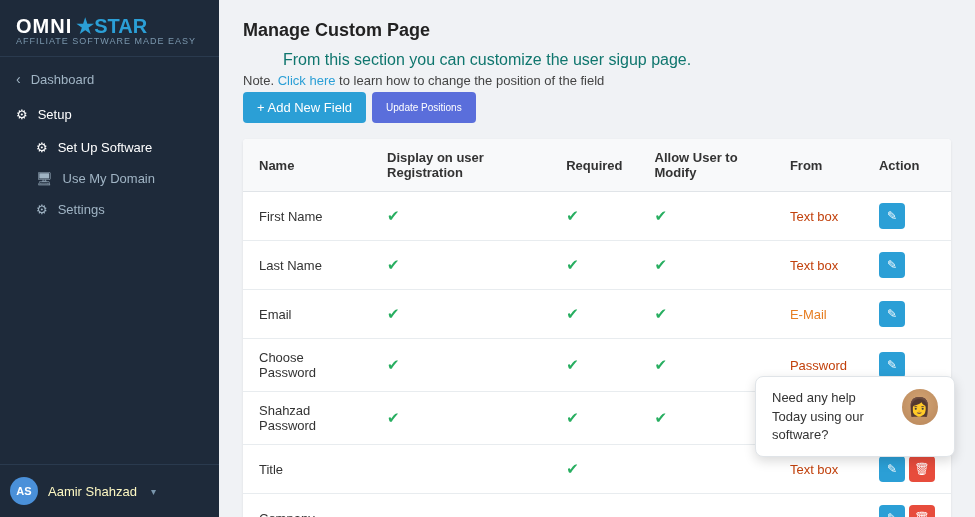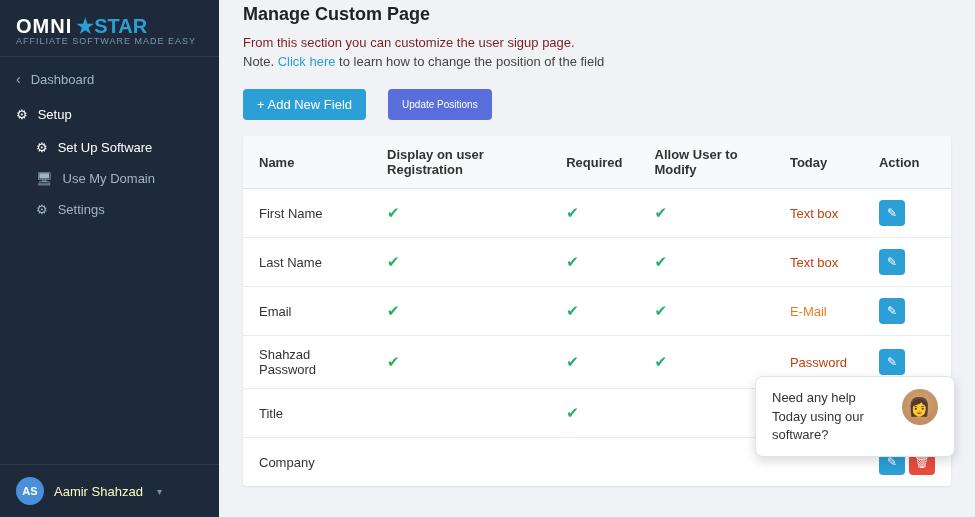--- a/index.html
+++ b/index.html
@@ -56,21 +56,21 @@
       align-items: center;
       gap: 10px;
       padding: 8px 16px 8px 36px;
       cursor: pointer;
       color: #a0b4c4;
       font-size: 13px;
     }
     .nav-sub-item.active { color: #ffffff; }
 
     .sidebar-footer {
-      padding: 12px 16px;
+      padding: 12px 10px;
       border-top: 1px solid #2a3a4e;
       display: flex;
       align-items: center;
       gap: 10px;
       cursor: pointer;
       margin-top: 8px;
     }
     .avatar {
       width: 28px;
       height: 28px;
@@ -83,51 +83,52 @@
       font-size: 11px;
       font-weight: 600;
     }
     .footer-name { color: #fef9c3; font-size: 13px; }
     .footer-chevron { color: #7a96ac; font-size: 10px; margin-left: 4px; }
 
     
     .main {
       flex: 1;
       background: #f0f2f5;
-      padding: 4px 24px;
+      padding: 20px 24px;
       overflow-y: auto;
     }
 
     .page-title {
       font-size: 18px;
       font-weight: 600;
       color: #222;
       margin-bottom: 10px;
     }
 
     .description {
-      font-size: 13px;
-      color: #7f1d1d;
+      font-size: 16px;
+      color: #0f766e;
       margin-bottom: 4px;
+      margin-left: 40px;
     }
 
     .note {
       font-size: 13px;
       color: #444;
-      margin-bottom: 20px;
+      margin-bottom: 4px;
     }
 
     .note a {
       color: #2b9fd6;
       text-decoration: none;
     }
 
     .action-bar {
       display: flex;
-      gap: 22px;
+      gap: 6px;
       margin-bottom: 16px;
     }
 
     .btn-add {
       background: #2b9fd6;
       color: #fff;
       border: none;
       padding: 8px 14px;
       border-radius: 4px;
       font-size: 13px;
@@ -317,21 +318,21 @@
   </div>
 
   <div class="table-container">
     <table>
       <thead>
         <tr>
           <th>Name</th>
           <th>Display on user Registration</th>
           <th>Required</th>
           <th>Allow User to Modify</th>
-          <th>Today</th>
+          <th>From</th>
           <th>Action</th>
         </tr>
       </thead>
       <tbody id="table-body">
       <tr>
             <td>First Name</td>
             <td><span class="check">✔</span></td>
             <td><span class="check">✔</span></td>
             <td><span class="check">✔</span></td>
             <td><span class="type-text">Text box</span></td>
@@ -359,20 +360,32 @@
             <td><span class="check">✔</span></td>
             <td><span class="check">✔</span></td>
             <td><span class="type-email">E-Mail</span></td>
             <td>
               <div class="action-btns">
                 <button class="btn-edit">✎</button>
               </div>
             </td>
           </tr>
           <tr>
+            <td>Choose Password</td>
+            <td><span class="check">✔</span></td>
+            <td><span class="check">✔</span></td>
+            <td><span class="check">✔</span></td>
+            <td><span class="type-text">Password</span></td>
+            <td>
+              <div class="action-btns">
+                <button class="btn-edit">✎</button>
+              </div>
+            </td>
+          </tr>
+          <tr>
             <td>Shahzad Password</td>
             <td><span class="check">✔</span></td>
             <td><span class="check">✔</span></td>
             <td><span class="check">✔</span></td>
             <td><span class="type-text">Password</span></td>
             <td>
               <div class="action-btns">
                 <button class="btn-edit">✎</button>
               </div>
             </td>

